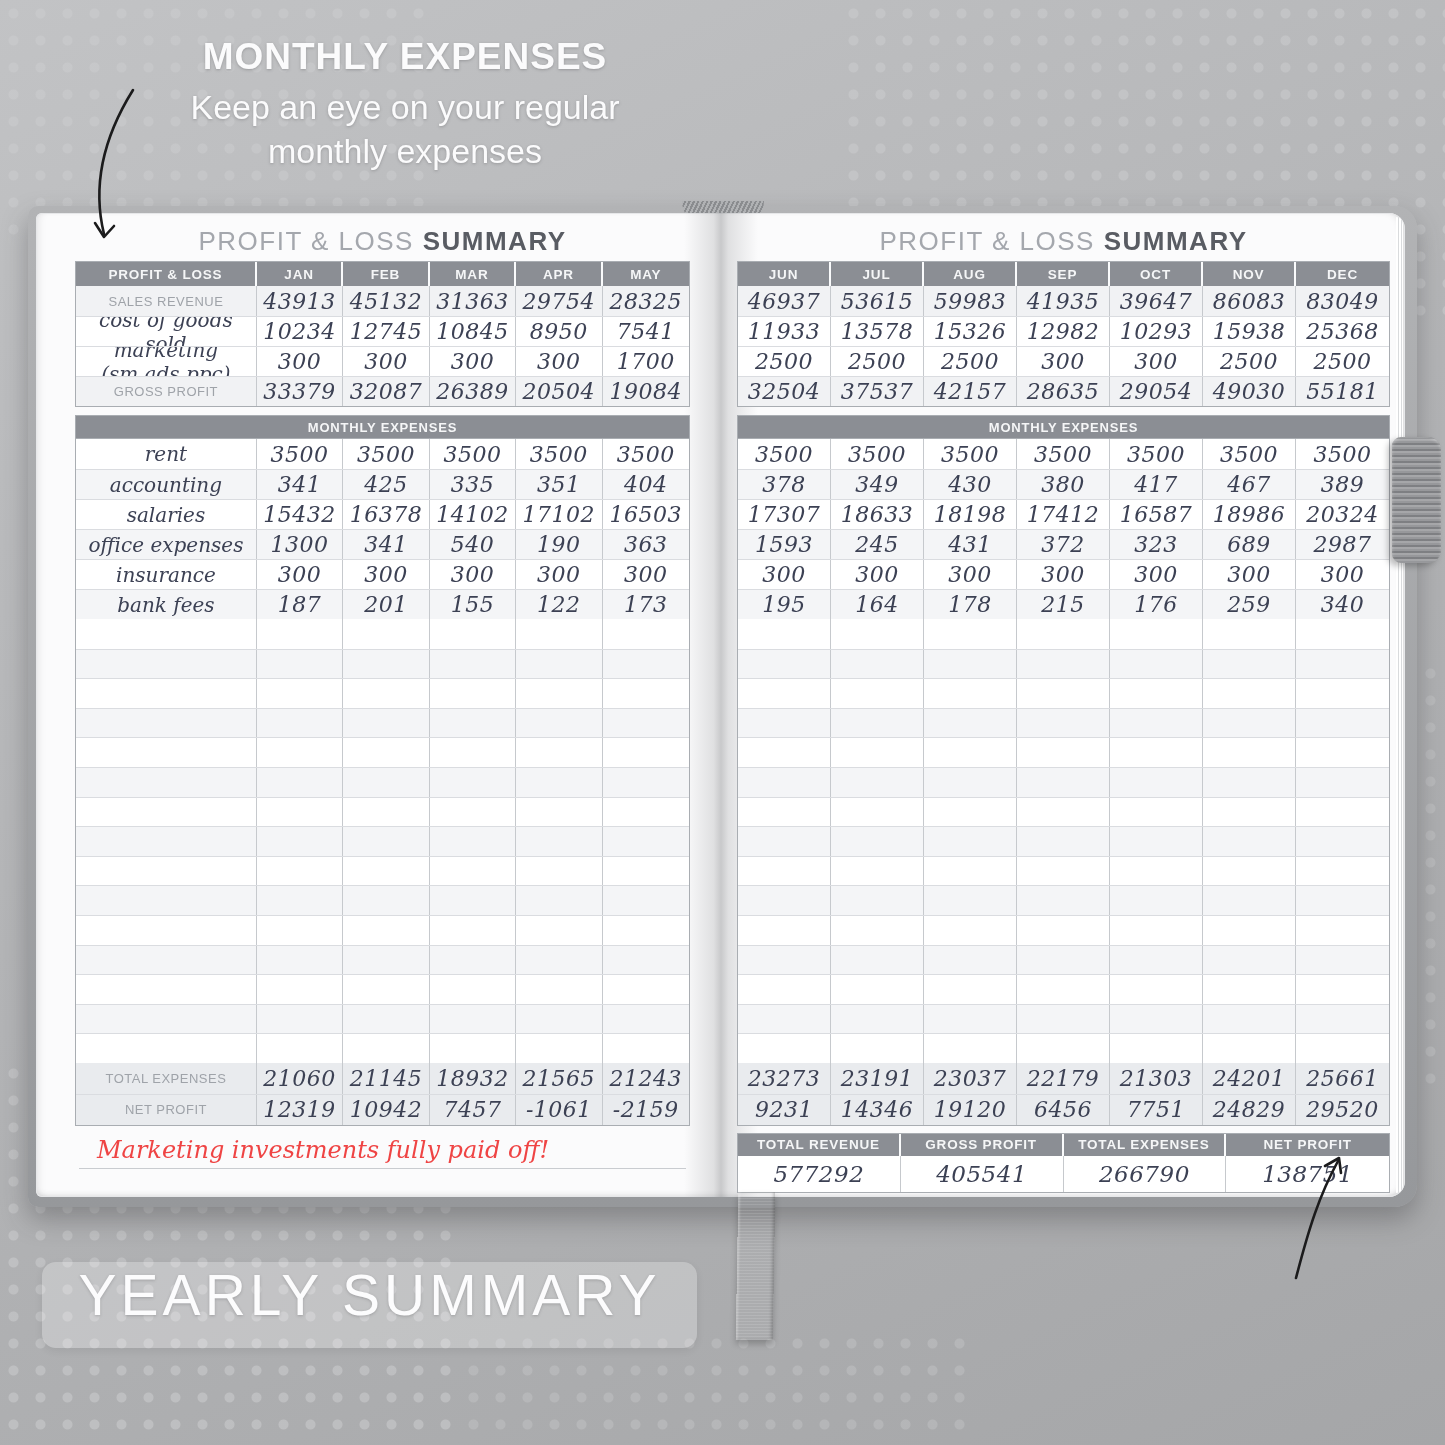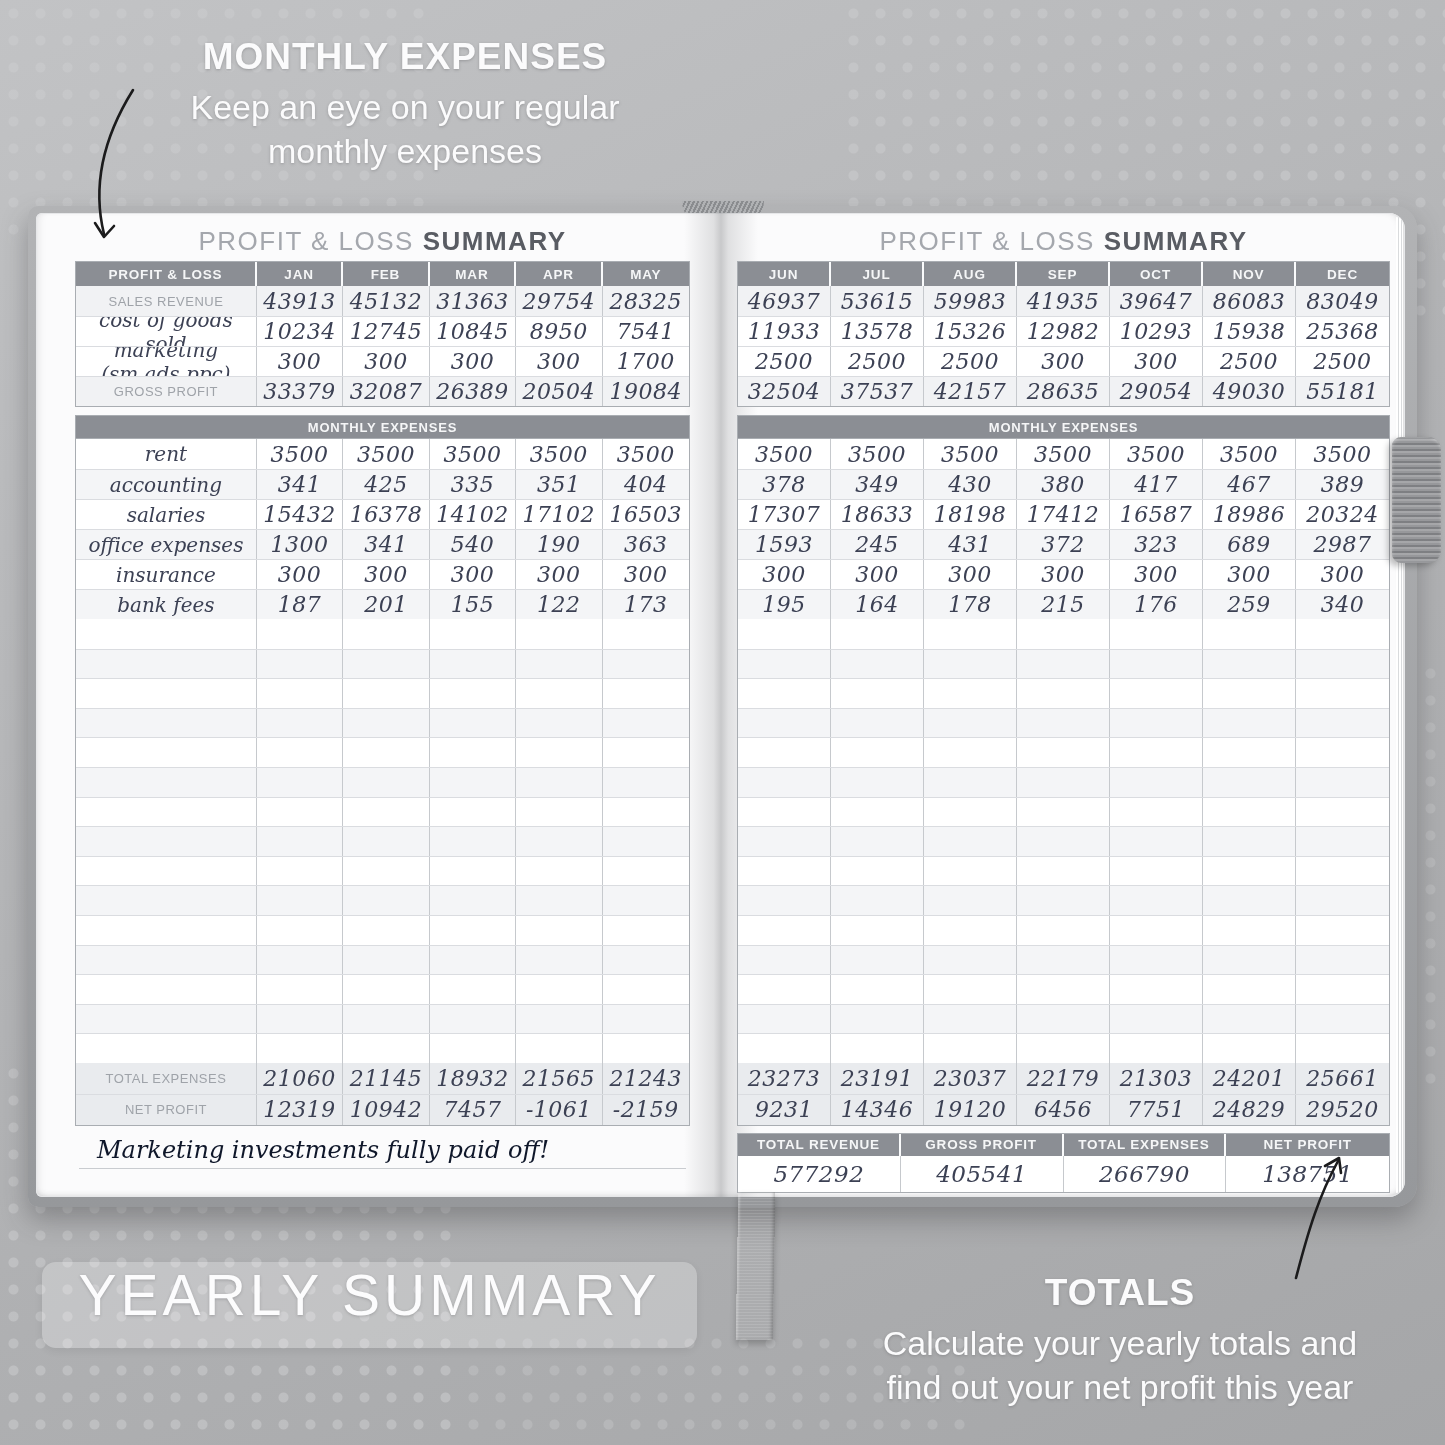--- a/index.html
+++ b/index.html
@@ -65,21 +65,21 @@
   .val{ font-size:22px; letter-spacing:.5px; }
   .label{ font-size:13px; color:#9fa3a9; letter-spacing:.5px; }
   .trow[data-rowstyle="hand"] .label{ font-family:"DejaVu Serif",serif; font-style:italic; font-size:20px; color:#3c4154; letter-spacing:0; }
   .trow[data-rowstyle="printed"]{ background:#f1f2f4; }
   .xrows .trow:nth-child(even), .xrows .vrow7:nth-child(even){ background:#f4f5f7; }
   .erows .trow:nth-child(even), .erows .vrow7:nth-child(even){ background:#f4f5f7; }
   .erows .trow, .erows .vrow7{ height:29.6px; }
   .pl-right .vrow7:nth-child(1), .pl-right .vrow7:nth-child(4){ background:#f1f2f4; }
   .totrows .trow, .totrows .vrow7{ background:#e9ebee; height:31px; }
   .note{ margin:8px 4px 11px 4px; padding:2px 0 4px 18px; border-bottom:1px solid #c9ccd0;
-         font-family:"DejaVu Serif",serif; font-style:italic; font-size:24px; color:#0f172a; }
+         font-family:"DejaVu Serif",serif; font-style:italic; font-size:24px; color:#ef4444; }
   .ytbl{ margin-top:7px; border:1.5px solid #a9adb2; background:#fff; }
   .ythead{ display:grid; height:22px; background:#8b8e94; }
   .ytvals{ display:grid; height:36px; }
   .ytvals .cell{ font-size:23px; }
   
   .pen-loop{ position:absolute; left:1392px; top:437px; width:49px; height:126px;
         background:#97989b; border-radius:9px 13px 13px 9px;
         background-image:repeating-linear-gradient(180deg,rgba(52,54,58,.25) 0 2px,rgba(255,255,255,.14) 2px 4px,rgba(0,0,0,0) 4px 6px);
         box-shadow:-4px 3px 6px rgba(0,0,0,.25), inset 0 2px 3px rgba(255,255,255,.3); }
   .ribbon{ position:absolute; left:737px; top:1192px; width:37px; height:148px; transform:skewX(-1deg);
@@ -732,25 +732,20 @@
       </div>
     </div>
   </div>
 
   <div class="pen-loop"></div>
   <div class="ribbon"></div>
 
   <div class="pill">
     <span>YEARLY SUMMARY</span>
   </div>
-  <div class="ann ann-totals">
-    <div class="ann-title">TOTALS</div>
-    <div class="ann-line">Calculate your yearly totals and</div>
-    <div class="ann-line">find out your net profit this year</div>
-  </div>
 
   <svg class="arrows" width="1445" height="1445" viewBox="0 0 1445 1445">
     <path d="M133,90 C103,138 92,185 104,234" stroke="#1b1b1c" stroke-width="2.6" fill="none" stroke-linecap="round"></path>
     <path d="M95,223 L104,237 L114,226" stroke="#1b1b1c" stroke-width="2.6" fill="none" stroke-linecap="round" stroke-linejoin="round"></path>
     <path d="M1296,1278 C1309,1228 1319,1196 1338,1161" stroke="#1b1b1c" stroke-width="2.6" fill="none" stroke-linecap="round"></path>
     <path d="M1325,1166 L1339,1158 L1341,1173" stroke="#1b1b1c" stroke-width="2.6" fill="none" stroke-linecap="round" stroke-linejoin="round"></path>
   </svg>
 </div>
 
 </body></html>

